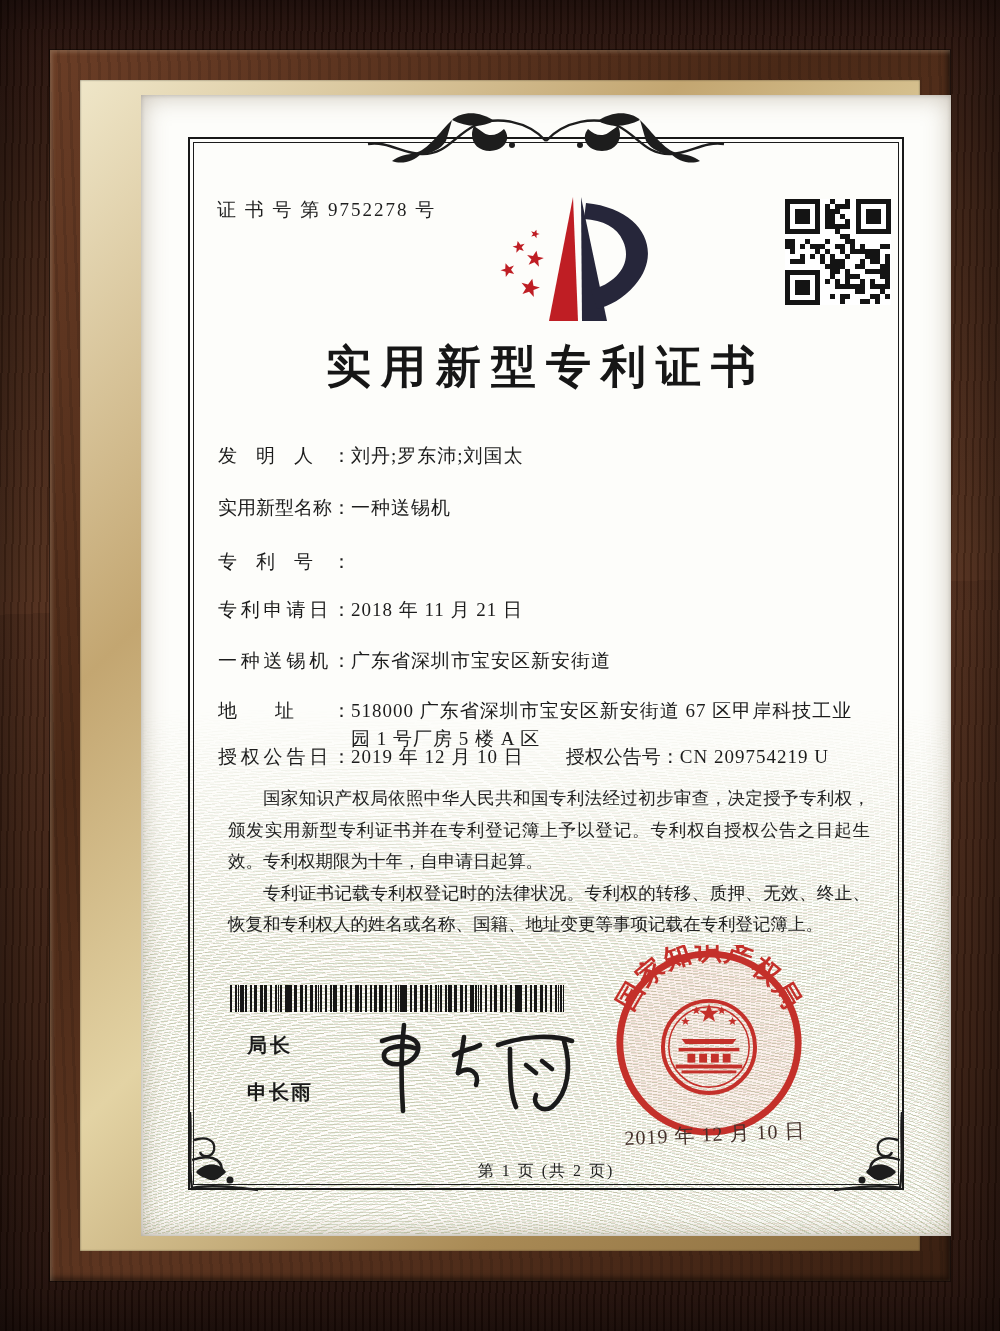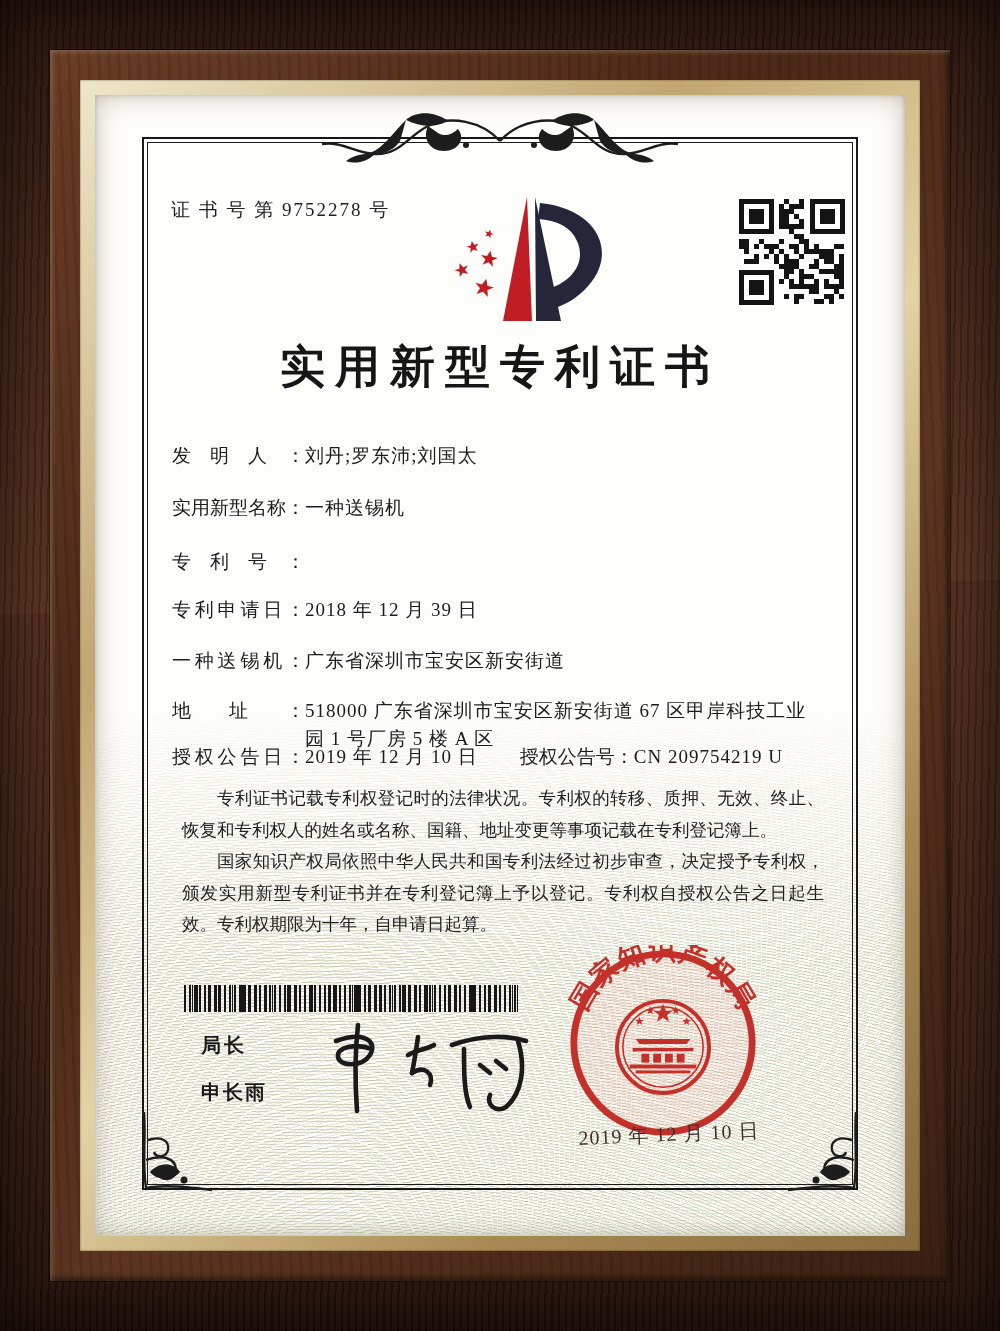--- a/index.html
+++ b/index.html
@@ -29,20 +29,21 @@
   }
   .gold-lip{
     position:relative;width:100%;height:100%;box-sizing:border-box;padding:15px;
     background:linear-gradient(135deg,#efe6c8 0%,#c3a671 30%,#e3d3a4 52%,#a98a55 78%,#8a6c3e 100%);
     box-shadow:inset 0 0 2px rgba(0,0,0,.6);
   }
   .paper{
     position:relative;width:100%;height:100%;box-sizing:border-box;
     background:#fdfdfa;
     box-shadow:inset 0 0 26px rgba(110,90,60,.38),inset 0 0 5px rgba(0,0,0,.22);
+    margin-left:46px;
   }
   
   .waves{
     position:absolute;left:2px;right:2px;bottom:2px;height:46%;pointer-events:none;
     background:
       repeating-radial-gradient(120% 85% at 28% 135%,rgba(124,148,92,.30) 0 1.6px,rgba(0,0,0,0) 1.6px 6px),
       repeating-radial-gradient(135% 95% at 76% 142%,rgba(196,148,118,.20) 0 1.6px,rgba(0,0,0,0) 1.6px 7px),
       repeating-radial-gradient(100% 70% at 50% 118%,rgba(150,160,118,.16) 0 2px,rgba(0,0,0,0) 2px 9px);
     -webkit-mask-image:linear-gradient(180deg,transparent 0%,#000 48%);
             mask-image:linear-gradient(180deg,transparent 0%,#000 48%);
@@ -320,21 +321,21 @@
             </div>
             <div class="frow m1">
               <span class="flabel">实用新型名称：</span>
               <span class="fvalue">一种送锡机</span>
             </div>
             <div class="frow m3">
               <span class="flabel">专利号：</span>
             </div>
             <div class="frow m4">
               <span class="flabel">专利申请日：</span>
-              <span class="fvalue">2018 年 12 月 39 日</span>
+              <span class="fvalue">2018 年 11 月 21 日</span>
             </div>
             <div class="frow m5">
               <span class="flabel">一种送锡机：</span>
               <span class="fvalue">广东省深圳市宝安区新安街道</span>
             </div>
             <div class="frow">
               <span class="flabel">地址：</span>
               <span class="fvalue addr">518000 广东省深圳市宝安区新安街道 67 区甲岸科技工业园 1 号厂房 5 楼 A 区</span>
             </div>
           </div>
@@ -342,22 +343,22 @@
           <div class="grant-row">
             <span class="flabel">授权公告日：</span>
             <span class="fvalue" style="flex:0 0 auto">2019 年 12 月 10 日</span>
             <span class="pair2">
               <span class="flabel2">授权公告号：</span>
               <span class="fvalue">CN 209754219 U</span>
             </span>
           </div>
 
           <div class="paras">
+            <p>国家知识产权局依照中华人民共和国专利法经过初步审查，决定授予专利权，颁发实用新型专利证书并在专利登记簿上予以登记。专利权自授权公告之日起生效。专利权期限为十年，自申请日起算。</p>
             <p>专利证书记载专利权登记时的法律状况。专利权的转移、质押、无效、终止、恢复和专利权人的姓名或名称、国籍、地址变更等事项记载在专利登记簿上。</p>
-            <p>国家知识产权局依照中华人民共和国专利法经过初步审查，决定授予专利权，颁发实用新型专利证书并在专利登记簿上予以登记。专利权自授权公告之日起生效。专利权期限为十年，自申请日起算。</p>
           </div>
 
           <div class="barcode"></div>
 
           <div class="signer">
             <span class="t">局长</span>
             <span class="n">申长雨</span>
           </div>
 
           <svg class="signature" viewBox="0 0 232 105">
@@ -397,18 +398,19 @@
               <rect x="-10" y="11" width="8" height="9"></rect>
               <rect x="2" y="11" width="8" height="9"></rect>
               <rect x="14" y="11" width="8" height="9"></rect>
               <rect x="-34" y="22" width="68" height="4"></rect>
               <rect x="-28" y="28" width="56" height="3"></rect>
             </g>
           </svg>
 
           <div class="seal-date">2019 年 12 月 10 日</div>
 
+          <div class="footer">第 1 页 (共 2 页)</div>
 
         </div>
       </div>
     </div>
   </div>
 </div>
 
 </body></html>

